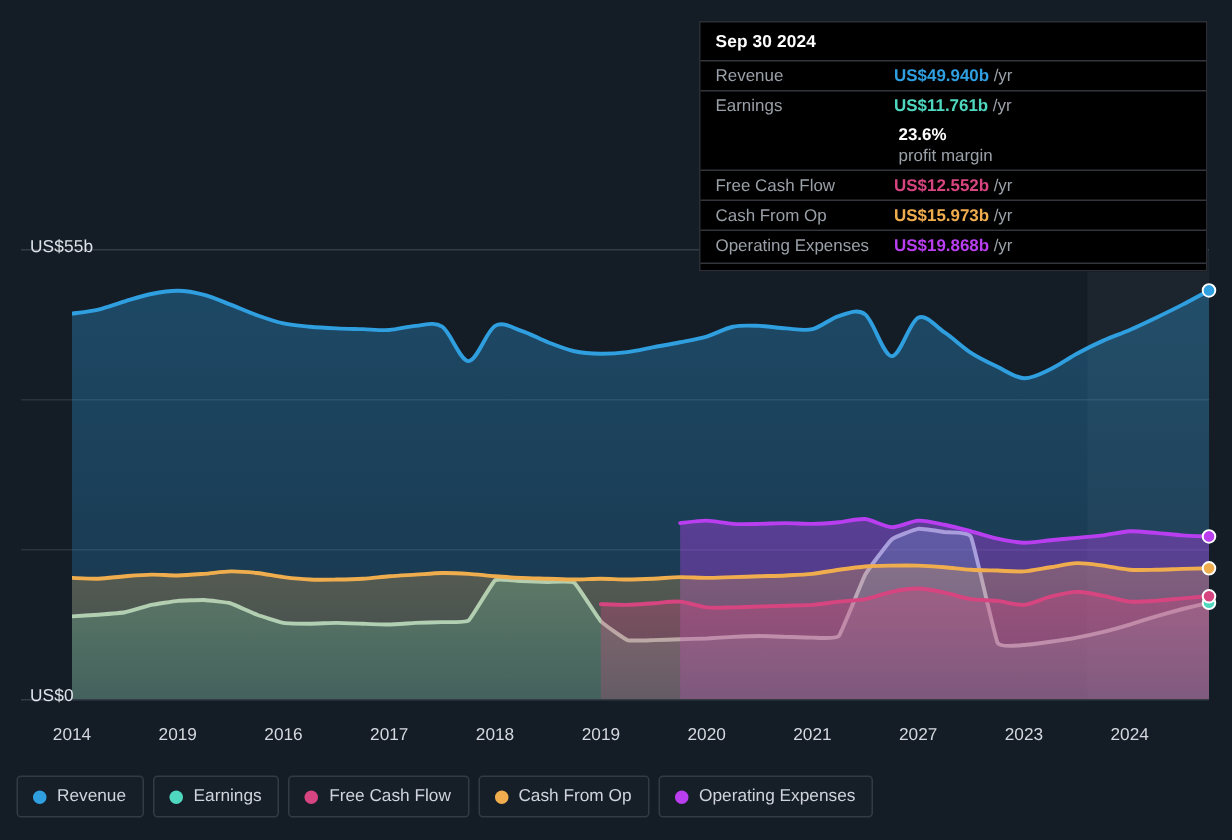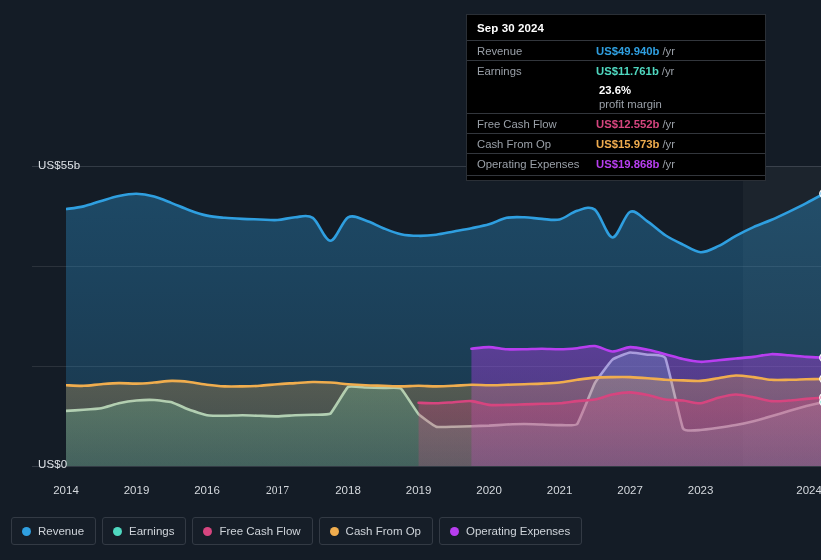--- a/index.html
+++ b/index.html
@@ -20,21 +20,21 @@
     position: absolute;
     left: 0; top: 0;
     width: 821px;
     height: 560px;
     background: #141c26;
   }
 
   
   .chart-area {
     position: absolute;
-    left: 18px; top: 0;
+    left: 0; top: 0;
     width: 661px;
     height: 505px;
   }
   .plot-svg {
     position: absolute;
     left: 0; top: 0;
   }
 
   
   .y-label {
@@ -60,21 +60,21 @@
     color: #d5d9de;
     transform: translateX(-50%);
     white-space: nowrap;
   }
 
   
   .tooltip {
     position: absolute;
     left: 466px;
     top: 14px;
-    width: 300px;
+    width: 339px;
     background: #000000;
     border: 1px solid #2a2f36;
     box-sizing: border-box;
     padding: 7px 0 4px 0;
     z-index: 40;
   }
   .tt-date {
     font-size: 11.5px;
     font-weight: bold;
     color: #ffffff;
@@ -217,28 +217,28 @@
         </g>
     </svg>
 
     <div class="y-label y-label-top">US$55b</div>
     <div class="y-label y-label-bottom">US$0</div>
 
     <div class="x-axis" id="xAxis">
         <div class="x-tick" style="left: 48px;">2014</div>
         <div class="x-tick" style="left: 118.5px;">2019</div>
         <div class="x-tick" style="left: 189px;">2016</div>
-        <div class="x-tick" style="left: 259.5px; font-family: Liberation Serif, serif;">2017</div>
+        <div class="x-tick" style="left: 259.5px;">2017</div>
         <div class="x-tick" style="left: 330px;">2018</div>
         <div class="x-tick" style="left: 400.6px;">2019</div>
         <div class="x-tick" style="left: 471.1px;">2020</div>
         <div class="x-tick" style="left: 541.6px;">2021</div>
         <div class="x-tick" style="left: 612.1px;">2027</div>
         <div class="x-tick" style="left: 682.6px;">2023</div>
-        <div class="x-tick" style="left: 753.1px; margin-left: 38px;">2024</div>
+        <div class="x-tick" style="left: 753.1px;">2024</div>
       </div>
   </div>
 
   <div class="tooltip">
     <div class="tt-date">Sep 30 2024</div>
     <div id="ttRows">
         <div class="tt-row">
           <div class="tt-label">Revenue</div>
           <div style="display: flex; align-items: flex-start;">
             <div class="tt-value" style="color: rgb(47, 159, 224);">US$49.940b</div>

